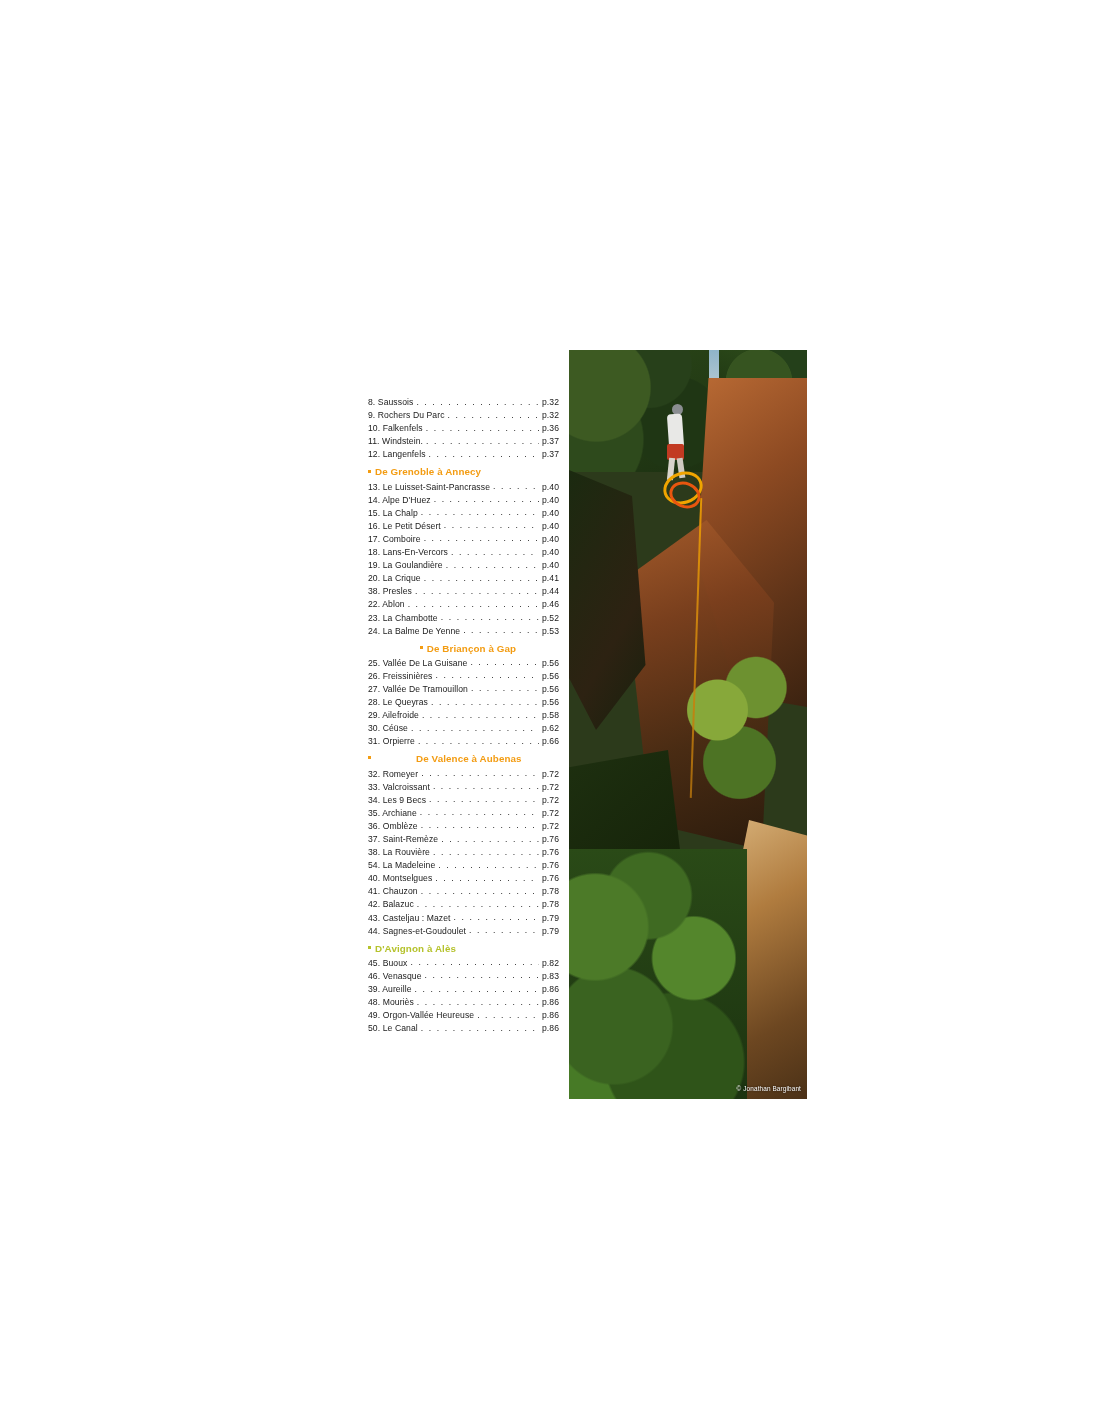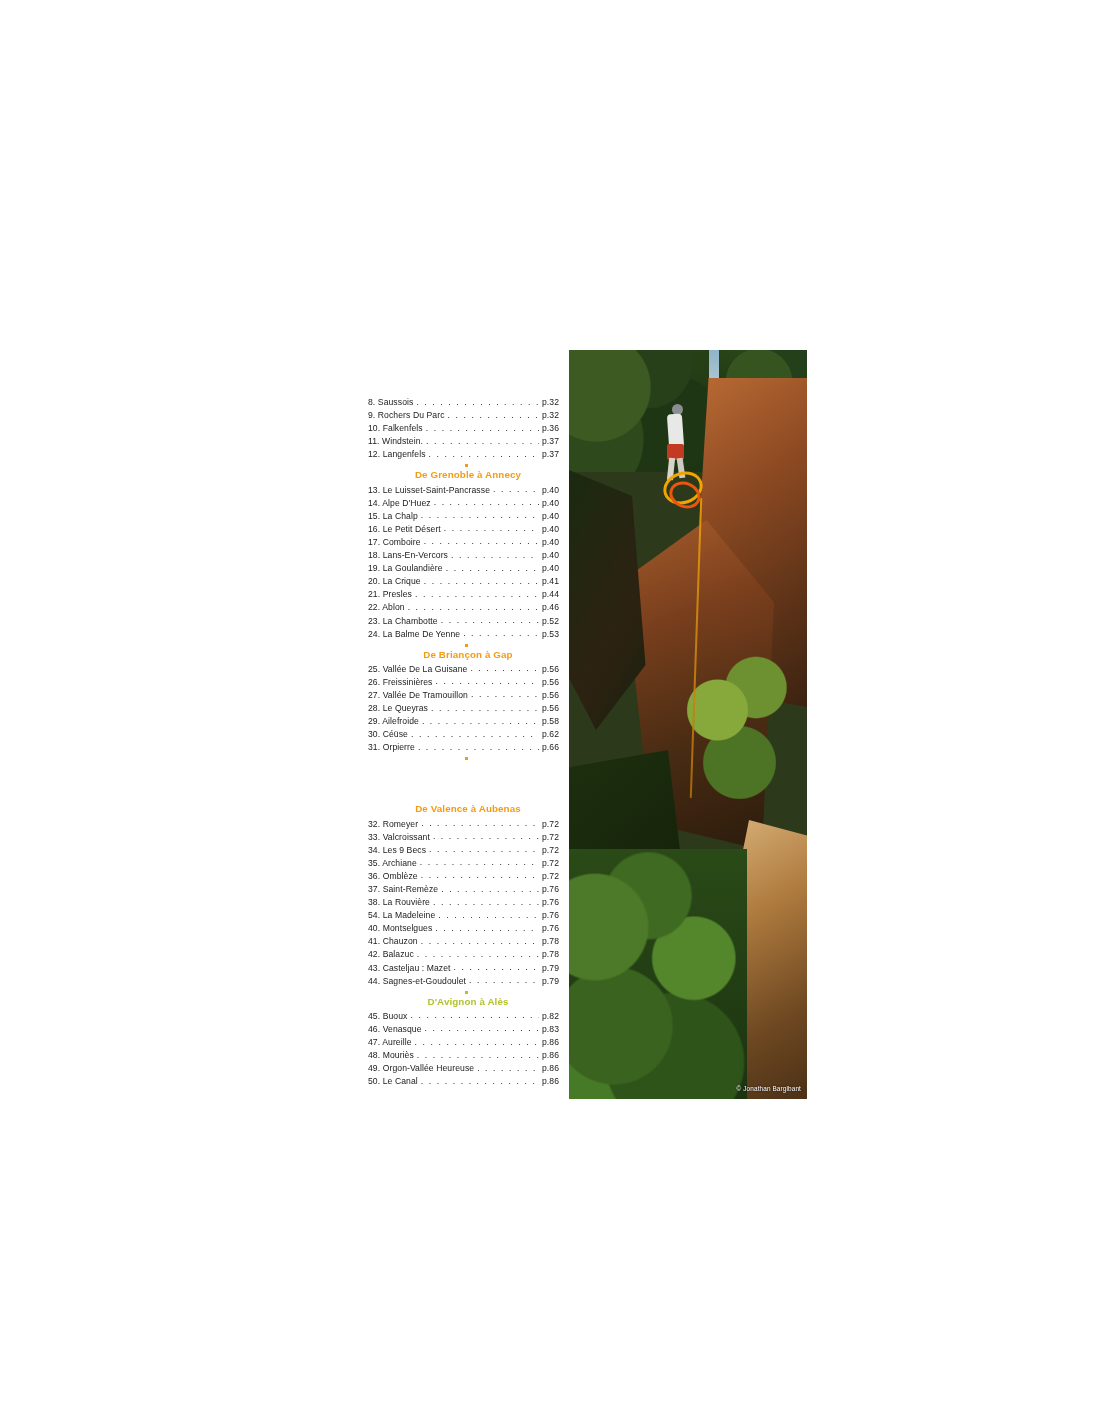--- a/index.html
+++ b/index.html
@@ -56,21 +56,20 @@
 
   .section-head {
     margin-top: 4px;
     margin-bottom: 2px;
     font-size: 9.8px;
     font-weight: bold;
     color: #f39c12;
     letter-spacing: 0.01em;
     display: flex;
     align-items: center;
-    flex-direction: column;
   }
   .section-head .bullet {
     display: inline-block;
     width: 3px;
     height: 3px;
     background: #f39c12;
     margin-right: 4px;
     position: relative;
     top: -1px;
   }
@@ -305,40 +304,40 @@
       <span class="label">19. La Goulandière</span>
       <span class="leader"> . . . . . . . . . . . . . . . . . . . . . . . . . . . . . . . . . . . . . . . . . . . . . .</span>
       <span class="page">p.40</span>
     </div>
     <div class="entry">
       <span class="label">20. La Crique</span>
       <span class="leader"> . . . . . . . . . . . . . . . . . . . . . . . . . . . . . . . . . . . . . . . . . . . . . .</span>
       <span class="page">p.41</span>
     </div>
     <div class="entry">
-      <span class="label">21. Presles</span>
+      <span class="label">38. Presles</span>
       <span class="leader"> . . . . . . . . . . . . . . . . . . . . . . . . . . . . . . . . . . . . . . . . . . . . . .</span>
       <span class="page">p.44</span>
     </div>
     <div class="entry">
       <span class="label">22. Ablon</span>
       <span class="leader"> . . . . . . . . . . . . . . . . . . . . . . . . . . . . . . . . . . . . . . . . . . . . . .</span>
       <span class="page">p.46</span>
     </div>
     <div class="entry">
       <span class="label">23. La Chambotte</span>
       <span class="leader"> . . . . . . . . . . . . . . . . . . . . . . . . . . . . . . . . . . . . . . . . . . . . . .</span>
       <span class="page">p.52</span>
     </div>
     <div class="entry">
       <span class="label">24. La Balme De Yenne</span>
       <span class="leader"> . . . . . . . . . . . . . . . . . . . . . . . . . . . . . . . . . . . . . . . . . . . . . .</span>
       <span class="page">p.53</span>
     </div>
-    <div class="section-head" style="color: rgb(243, 156, 18);">
+    <div class="section-head" style="color: rgb(243, 156, 18); justify-content: center;">
       <span class="bullet" style="background: rgb(243, 156, 18);"></span>
       <span>De Briançon à Gap</span>
     </div>
     <div class="entry">
       <span class="label">25. Vallée De La Guisane</span>
       <span class="leader"> . . . . . . . . . . . . . . . . . . . . . . . . . . . . . . . . . . . . . . . . . . . . . .</span>
       <span class="page">p.56</span>
     </div>
     <div class="entry">
       <span class="label">26. Freissinières</span>
@@ -447,21 +446,21 @@
       <span class="label">45. Buoux</span>
       <span class="leader"> . . . . . . . . . . . . . . . . . . . . . . . . . . . . . . . . . . . . . . . . . . . . . .</span>
       <span class="page">p.82</span>
     </div>
     <div class="entry">
       <span class="label">46. Venasque</span>
       <span class="leader"> . . . . . . . . . . . . . . . . . . . . . . . . . . . . . . . . . . . . . . . . . . . . . .</span>
       <span class="page">p.83</span>
     </div>
     <div class="entry">
-      <span class="label">47. Aureille</span>
+      <span class="label">39. Aureille</span>
       <span class="leader"> . . . . . . . . . . . . . . . . . . . . . . . . . . . . . . . . . . . . . . . . . . . . . .</span>
       <span class="page">p.86</span>
     </div>
     <div class="entry">
       <span class="label">48. Mouriès</span>
       <span class="leader"> . . . . . . . . . . . . . . . . . . . . . . . . . . . . . . . . . . . . . . . . . . . . . .</span>
       <span class="page">p.86</span>
     </div>
     <div class="entry">
       <span class="label">49. Orgon-Vallée Heureuse</span>

